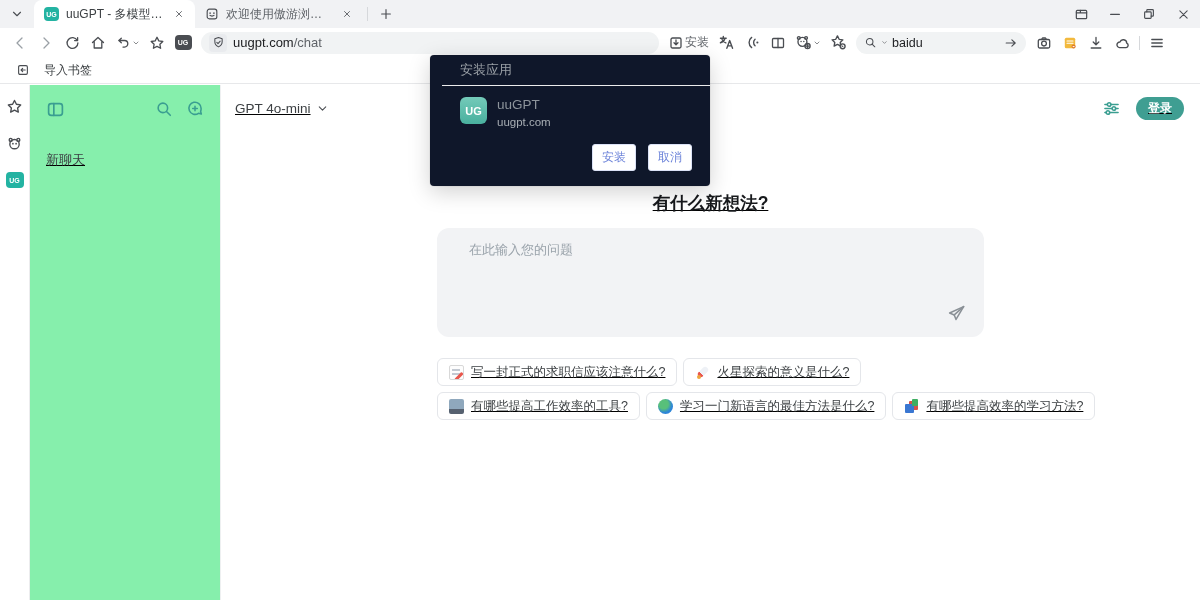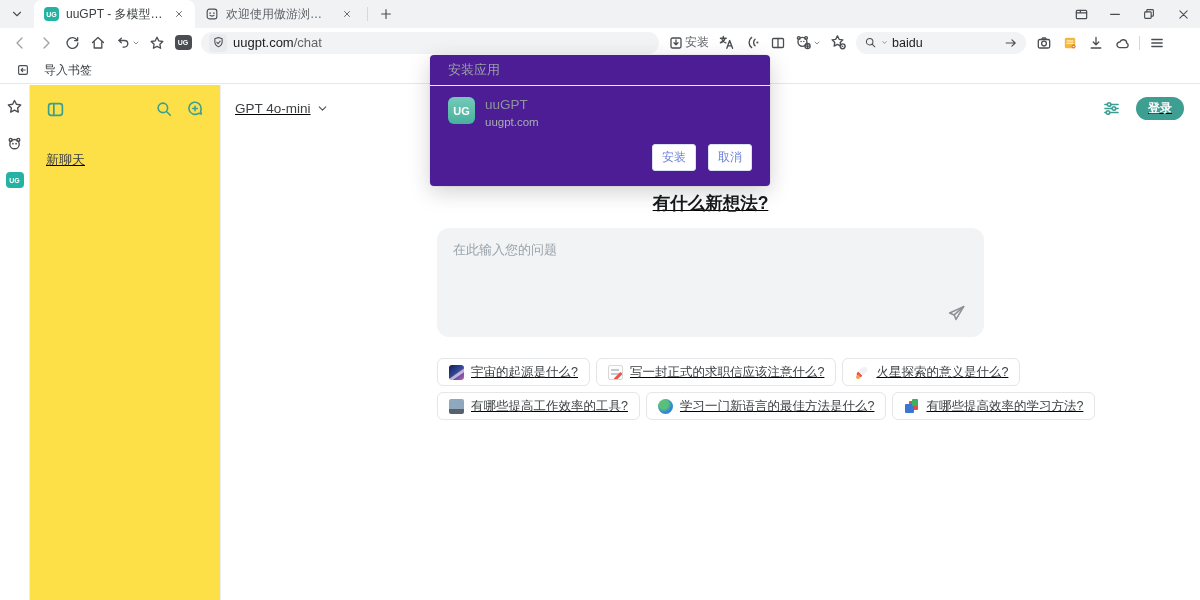--- a/index.html
+++ b/index.html
@@ -40,37 +40,37 @@
 
   
   .bookbar{position:absolute;left:0;top:57px;width:100%;height:27px;background:#fff;border-bottom:1px solid #e7e8ea;display:flex;align-items:center;padding:0 10px;box-sizing:border-box;}
   .bookitem{display:flex;align-items:center;gap:14px;padding:2px 6px;border-radius:4px;cursor:pointer;}
   .bookitem span{font-size:12px;color:#3c4043;}
 
   
   .content{position:absolute;left:0;top:85px;width:100%;height:515px;display:flex;}
   .rail{width:30px;background:#fff;border-right:1px solid #ececee;display:flex;flex-direction:column;align-items:center;padding-top:10px;gap:15px;box-sizing:border-box;}
   .railbtn{width:22px;height:22px;display:flex;align-items:center;justify-content:center;cursor:pointer;}
-  .sidebar{width:191px;background:#fde047;border-right:1px solid #eef0f1;box-sizing:border-box;text-decoration:underline;}
+  .sidebar{width:191px;background:#86efac;border-right:1px solid #eef0f1;box-sizing:border-box;text-decoration:underline;}
   .sidebar-top{display:flex;align-items:center;padding:13px 14px 0 14px;}
   .sbtn{width:22px;height:22px;display:flex;align-items:center;justify-content:center;cursor:pointer;flex:none;}
   .sidebar-top .right{margin-left:auto;display:flex;gap:9px;}
   .chatitem{margin-top:25px;padding:6px 16px;font-size:13px;color:#3c4043;cursor:pointer;}
 
   .main{flex:1;background:#fff;position:relative;text-decoration:underline;}
   .main-header{display:flex;align-items:center;padding:12px 16px 0 14px;}
   .model{display:flex;align-items:center;gap:5px;cursor:pointer;}
   .model span{font-size:13.5px;color:#3c4043;}
   .main-header .right{margin-left:auto;display:flex;align-items:center;gap:14px;}
   .login{height:23px;padding:4px 12px;border:none;border-radius:12px;background:#3f9e92;color:#fff;font-size:12px;font-weight:bold;cursor:pointer;font-family:inherit;display:flex;align-items:center;}
 
   .hero{width:547px;margin:71px auto 0 auto;}
   .hero h1{margin:0 0 13px 0;text-align:center;font-size:17.5px;font-weight:bold;color:#17191c;}
   .inputbox{position:relative;width:547px;height:109px;background:#f2f3f5;border-radius:12px;box-sizing:border-box;}
-  .inputbox textarea{position:absolute;left:0;top:0;width:100%;height:78px;background:transparent;border:none;outline:none;resize:none;padding:13px 16px;box-sizing:border-box;font-family:inherit;font-size:13px;color:#202124;}
+  .inputbox textarea{position:absolute;left:16px;top:0;width:100%;height:78px;background:transparent;border:none;outline:none;resize:none;padding:13px 16px;box-sizing:border-box;font-family:inherit;font-size:13px;color:#202124;}
   .inputbox textarea::placeholder{color:#9aa3ab;}
   .sendbtn{position:absolute;right:18px;bottom:14px;width:20px;height:20px;display:flex;align-items:center;justify-content:center;cursor:pointer;background:none;border:none;padding:0;}
   .chips{margin-top:21px;display:flex;flex-direction:column;gap:6px;}
   .chiprow{display:flex;gap:6px;}
   .chip{height:28px;display:flex;align-items:center;gap:7px;padding:0 11px;background:#fff;border:1px solid #e4e6ea;border-radius:6px;cursor:pointer;font-family:inherit;font-size:12.5px;color:#3c4043;white-space:nowrap;}
 
   
   .emj{width:15px;height:15px;border-radius:3px;flex:none;position:relative;overflow:hidden;}
   .emj-milkyway{background:linear-gradient(135deg,#141c4d 0%,#28418c 40%,#7a4fae 75%,#c86a8a 100%);}
   .emj-milkyway::after{content:"";position:absolute;left:-3px;top:8px;width:24px;height:3px;background:rgba(255,255,255,.6);transform:rotate(-35deg);}
@@ -80,21 +80,21 @@
   .emj-rocket{background:transparent;border-radius:0;}
   .emj-rocket::before{content:"";position:absolute;left:2px;top:4px;width:12px;height:6px;border-radius:3px;background:linear-gradient(90deg,#e8564e 30%,#eef1f6 30%);transform:rotate(-45deg);}
   .emj-rocket::after{content:"";position:absolute;left:2px;bottom:1px;width:4px;height:4px;border-radius:50%;background:#f0a43c;}
   .emj-laptop{background:linear-gradient(180deg,#8fa8bd 0 70%,#566170 70%);border-radius:2px;}
   .emj-globe{border-radius:50%;background:radial-gradient(circle at 38% 35%,#58c07a 0 34%,#2e86d8 62%);}
   .emj-books{background:transparent;border-radius:0;}
   .emj-books::before{content:"";position:absolute;left:1px;top:5px;width:9px;height:9px;background:#3a77d2;border-radius:1px;box-shadow:4px -3px 0 #d8524a;}
   .emj-books::after{content:"";position:absolute;left:8px;top:0px;width:6px;height:7px;background:#3fae62;border-radius:1px;}
 
   
-  .dialog{position:absolute;left:430px;top:55px;width:340px;background:#4c1d95;border-radius:4px;box-shadow:0 6px 22px rgba(0,0,0,.18),0 0 0 1px rgba(0,0,0,.04);}
+  .dialog{position:absolute;left:430px;top:55px;width:268px;background:#0f172a;border-radius:4px;box-shadow:0 6px 22px rgba(0,0,0,.18),0 0 0 1px rgba(0,0,0,.04);padding-left:12px;}
   .dlg-head{height:30px;display:flex;align-items:center;padding:0 18px;border-bottom:1px solid #ececec;}
   .dlg-title{font-size:13px;color:#9aa0a6;}
   .dlg-body{display:flex;align-items:flex-start;gap:10px;padding:11px 18px 6px 18px;}
   .dlg-name{font-size:13.5px;color:#8d949b;line-height:16px;}
   .dlg-domain{font-size:11.5px;color:#a8aeb4;margin-top:3px;}
   .dlg-foot{display:flex;justify-content:flex-end;gap:12px;padding:10px 18px 15px 18px;}
   .dlg-btn{width:44px;height:27px;background:#fff;border:1px solid #dbe2f6;border-radius:3px;color:#6b82d9;font-size:12px;font-family:inherit;cursor:pointer;}
 
   
   svg.ic{display:block;}
@@ -394,24 +394,20 @@
           <textarea placeholder="在此输入您的问题" style=""></textarea>
           <button class="sendbtn">
             <svg class="ic" width="19" height="19" viewBox="0 0 16 16">
                 <path class="st st-grey" d="M14 2.2L2.2 7.6l3.9 1.6L7.6 13z"></path>
                 <path class="st st-grey" d="M14 2.2L6.1 9.2"></path>
               </svg>
           </button>
         </div>
         <div class="chips">
           <div class="chiprow">
-            <button class="chip">
-              <span class="emj emj-milkyway"></span>
-              <span>宇宙的起源是什么?</span>
-            </button>
             <button class="chip">
               <span class="emj emj-memo"></span>
               <span>写一封正式的求职信应该注意什么?</span>
             </button>
             <button class="chip">
               <span class="emj emj-rocket"></span>
               <span>火星探索的意义是什么?</span>
             </button>
           </div>
           <div class="chiprow">

